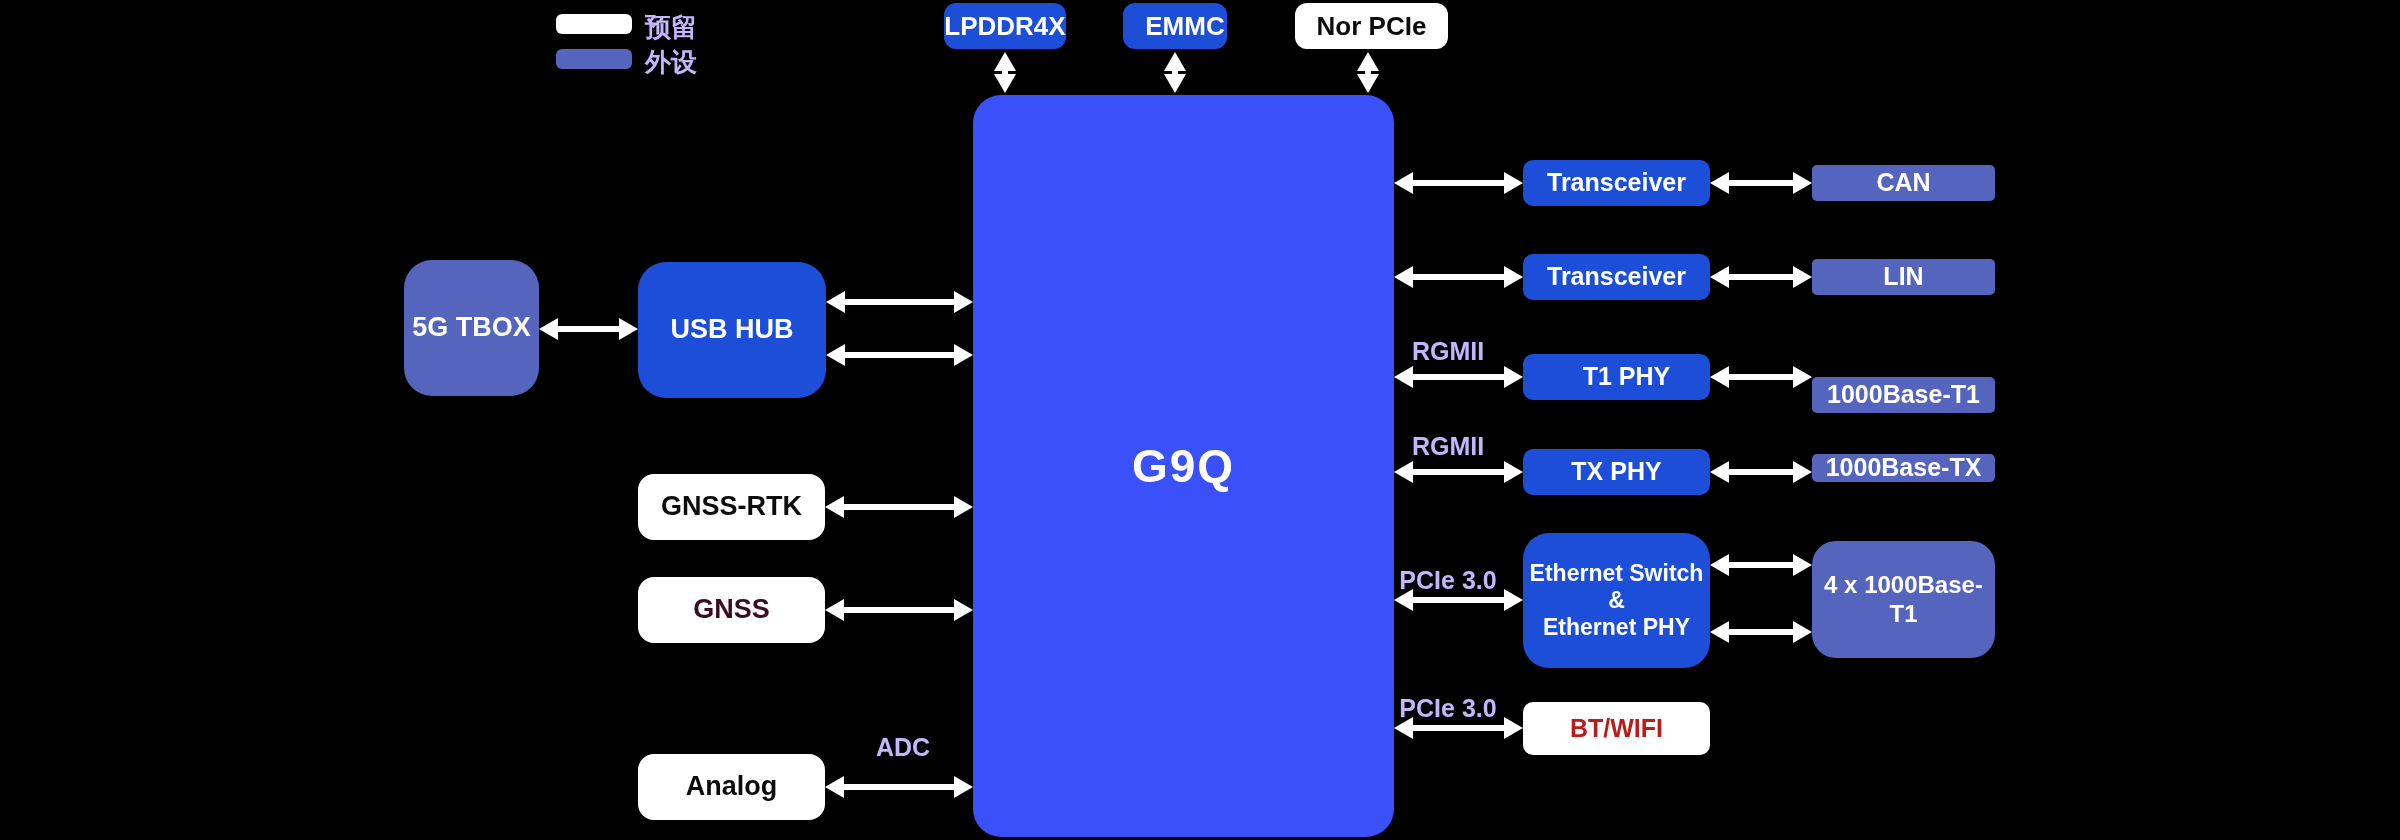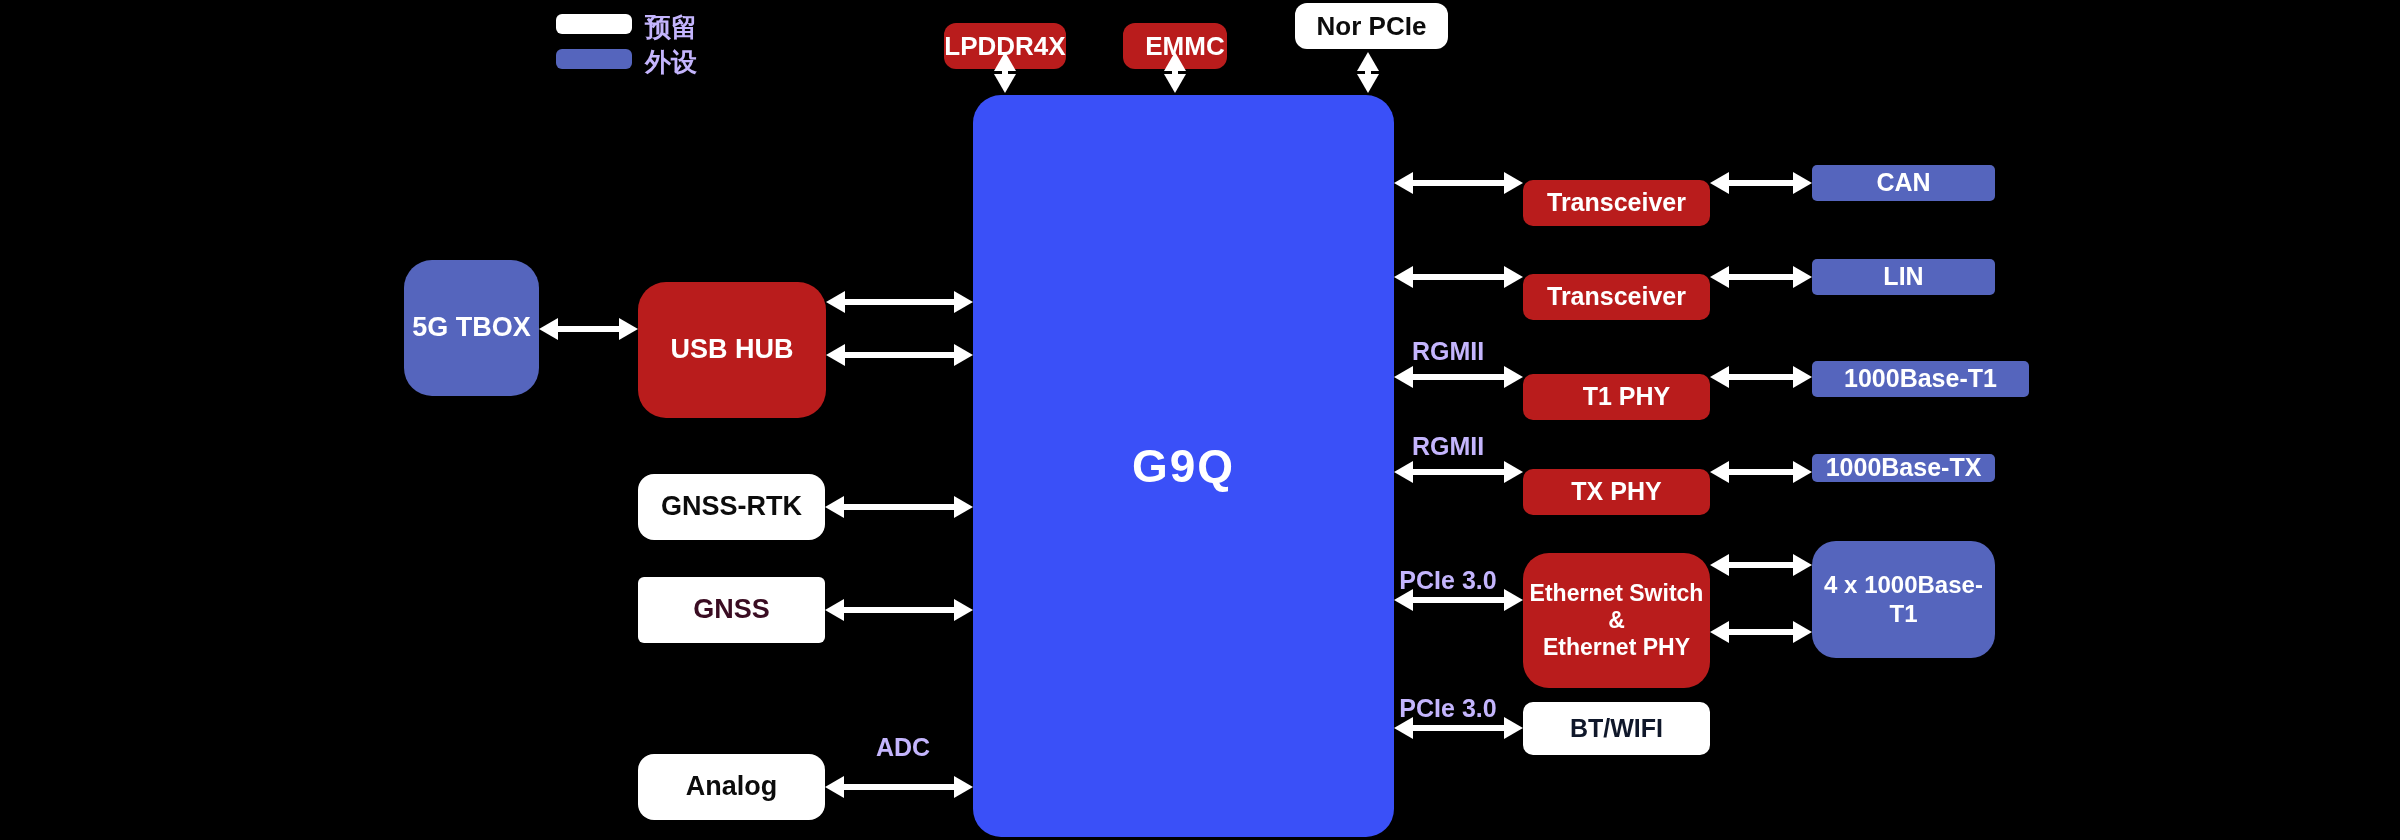--- a/index.html
+++ b/index.html
@@ -16,34 +16,34 @@
     position: absolute;
     display: flex;
     align-items: center;
     justify-content: center;
     text-align: center;
     font-weight: 700;
     color: #ffffff;
     white-space: pre-line;
     line-height: 1.18;
   }
-  .tan     { background: #b91c1c; border-radius: 10px; font-size: 25px; margin-top: 20px; }
+  .tan     { background: #1d4ed8; border-radius: 10px; font-size: 25px; }
   .indigo  { background: #5565bd; border-radius: 10px; font-size: 25px; }
   .bar     { border-radius: 5px; }
   .whitebox{ background: #ffffff; color: #0c0c0c; border-radius: 16px; font-size: 27px; }
   .memory  { border-radius: 12px; font-size: 26px; }
   .biground{ border-radius: 28px; font-size: 27px; }
   .soc {
     background: #3a50f8;
     border-radius: 28px;
     font-size: 46px;
     letter-spacing: 2px;
   }
   .gnss-text   { color: #3a0c22; }
-  .btwifi-text { color: #0f172a; }
+  .btwifi-text { color: #b91c1c; }
 
   .legend-swatch { position: absolute; width: 76px; height: 20px; border-radius: 6px; }
   .legend-swatch.reserved   { background: #ffffff; }
   .legend-swatch.peripheral { background: #5565bd; }
   .legend-label, .bus-label {
     position: absolute;
     color: #c4b5fd;
     font-weight: 700;
     font-size: 26px;
     white-space: nowrap;
@@ -117,21 +117,21 @@
     </div>
   <div class="harrow" style="left:826px; top:344px; width:147px;">
       <i class="shaft"></i>
     </div>
 
   <div class="node whitebox" style="left:638px; top:474px; width:187px; height:66px;">GNSS-RTK</div>
   <div class="harrow" style="left:825px; top:496px; width:148px;">
       <i class="shaft"></i>
     </div>
 
-  <div class="node whitebox gnss-text" style="left:638px; top:577px; width:187px; height:66px;border-radius:6px;">GNSS</div>
+  <div class="node whitebox gnss-text" style="left:638px; top:577px; width:187px; height:66px;">GNSS</div>
   <div class="harrow" style="left:825px; top:599px; width:148px;">
       <i class="shaft"></i>
     </div>
 
   <div class="node whitebox" style="left:638px; top:754px; width:187px; height:66px;">Analog</div>
   <div class="bus-label" style="left:853px; top:733px; width:100px;">ADC</div>
   <div class="harrow" style="left:825px; top:776px; width:148px;">
       <i class="shaft"></i>
     </div>
 
@@ -154,21 +154,21 @@
   <div class="node indigo bar" style="left:1812px; top:259px; width:183px; height:36px;">LIN</div>
 
   <div class="bus-label" style="left:1396px; top:337px; width:104px;">RGMII</div>
   <div class="harrow" style="left:1394px; top:366px; width:129px;">
       <i class="shaft"></i>
     </div>
   <div class="node tan" style="left:1523px; top:354px; width:187px; height:46px;padding-left:20px;">T1 PHY</div>
   <div class="harrow" style="left:1710px; top:366px; width:102px;">
       <i class="shaft"></i>
     </div>
-  <div class="node indigo bar" style="left:1812px; top:361px; width:217px; height:36px;">1000Base-T1</div>
+  <div class="node indigo bar" style="left:1812px; top:377px; width:183px; height:36px;">1000Base-T1</div>
 
   <div class="bus-label" style="left:1396px; top:432px; width:104px;">RGMII</div>
   <div class="harrow" style="left:1394px; top:461px; width:129px;">
       <i class="shaft"></i>
     </div>
   <div class="node tan" style="left:1523px; top:449px; width:187px; height:46px;">TX PHY</div>
   <div class="harrow" style="left:1710px; top:461px; width:102px;">
       <i class="shaft"></i>
     </div>
   <div class="node indigo bar" style="left:1812px; top:454px; width:183px; height:28px;">1000Base-TX</div>

